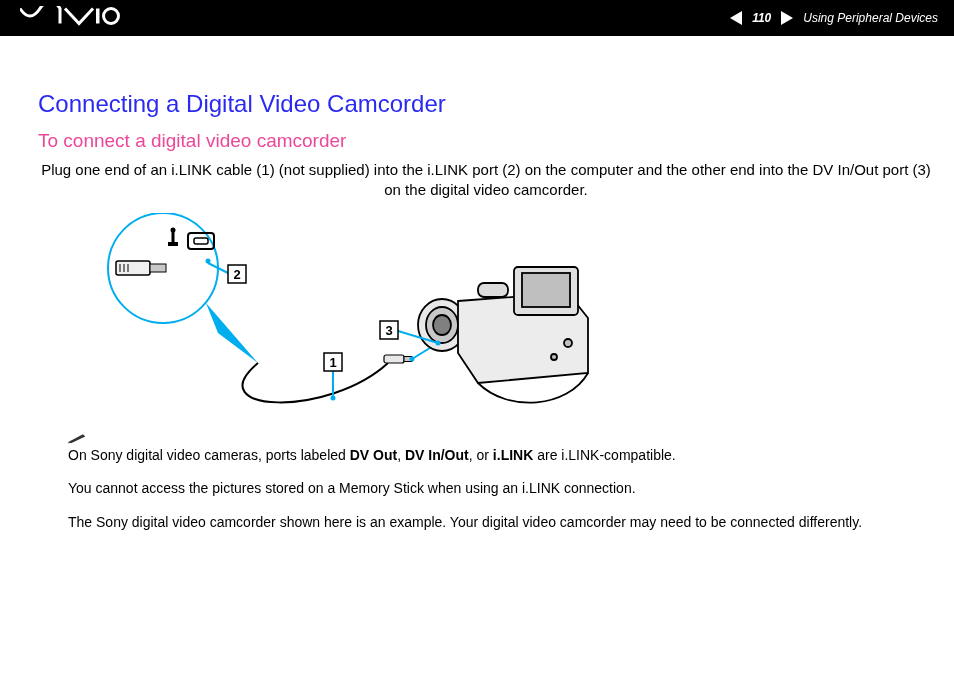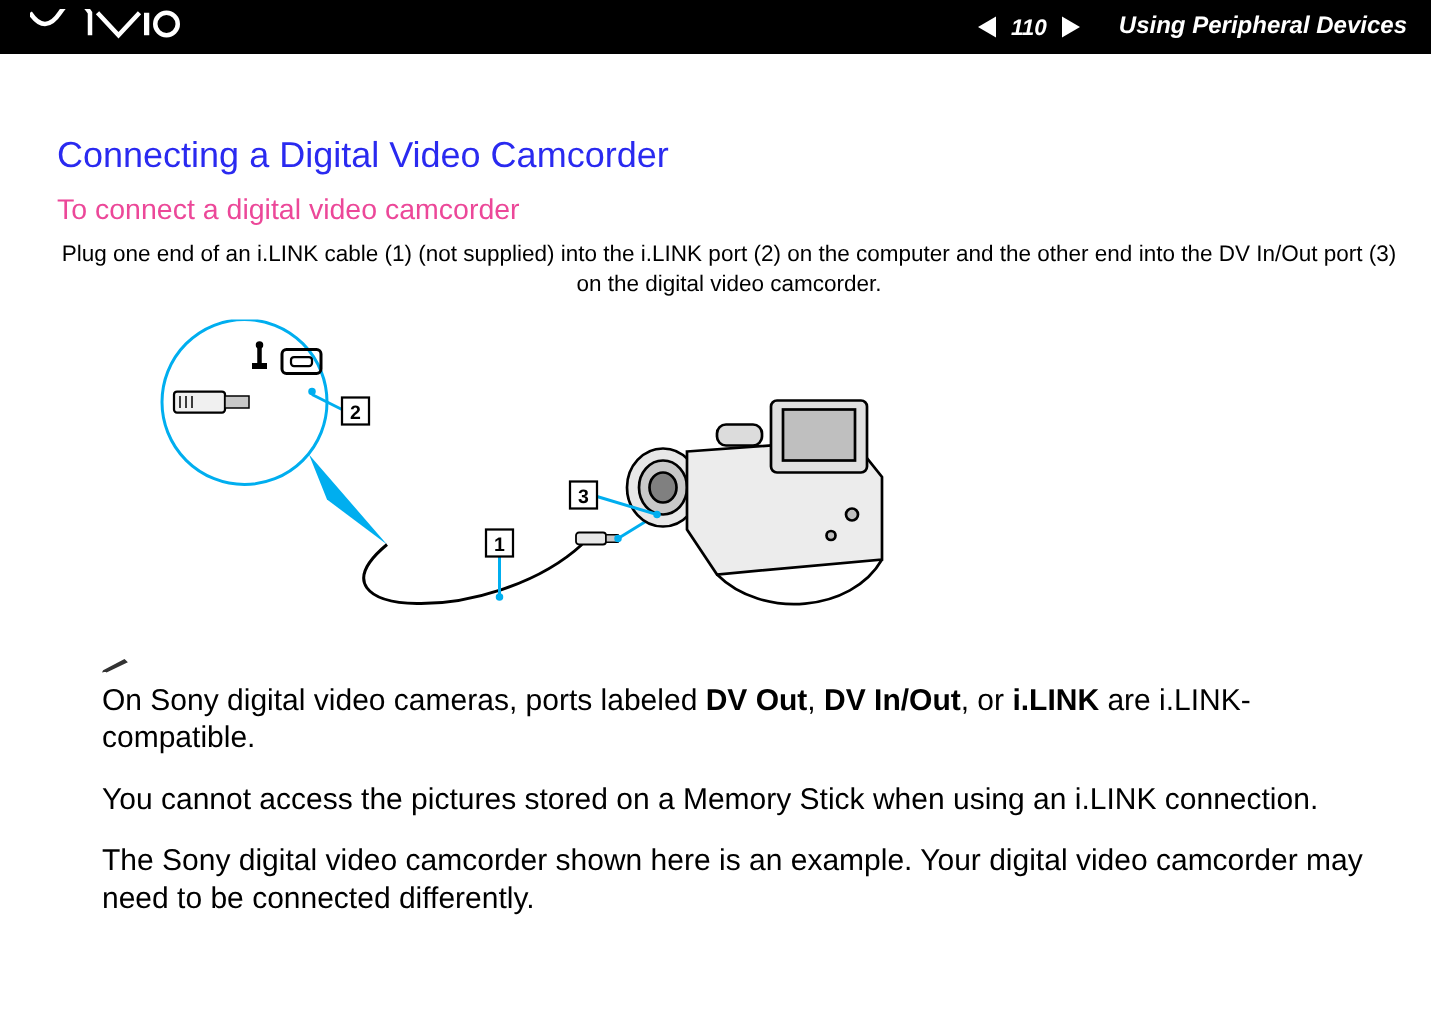--- a/index.html
+++ b/index.html
@@ -3,28 +3,28 @@
 <meta charset="utf-8">
 <style>
   * { margin: 0; padding: 0; box-sizing: border-box; }
   body { width: 954px; height: 674px; background: #fff; font-family: Arial, Helvetica, sans-serif; color: #000; }
   .header { height: 36px; background: #000; display: flex; align-items: center; justify-content: space-between; padding: 0 16px 0 20px; }
   .vaio-logo svg { height: 20px; }
   .header-right { display: flex; align-items: center; gap: 10px; color: #fff; font-weight: bold; font-style: italic; }
   .nav-arrow { width: 0; height: 0; display: inline-block; }
   .nav-left { border-top: 7px solid transparent; border-bottom: 7px solid transparent; border-right: 12px solid #fff; }
   .nav-right { border-top: 7px solid transparent; border-bottom: 7px solid transparent; border-left: 12px solid #fff; }
-  .page-num { font-size: 15px; }
-  .section { font-size: 16px; font-weight: bold; margin-left: 16px; }
+  .page-num { font-size: 12px; }
+  .section { font-size: 12px; font-weight: normal; }
   .content { padding: 54px 20px 20px 38px; }
   h1 { color: #2a2af0; font-weight: normal; font-size: 24px; margin-bottom: 12px; }
   h2 { color: #ec4899; font-weight: normal; font-size: 19px; margin-bottom: 8px; }
   .intro { font-size: 15px; line-height: 1.35; margin-bottom: 12px; text-align: center; }
   .diagram { margin-left: 30px; margin-bottom: 14px; }
-  .notes { margin-left: 30px; font-family: "Arial Narrow", Arial, sans-serif; font-size: 20px; font-stretch: condensed; }
+  .notes { margin-left: 30px; font-family: "Arial Narrow", Arial, sans-serif; font-size: 14px; font-stretch: condensed; }
   .notes .pencil svg { width: 18px; height: 12px; }
   .note-line { margin-bottom: 16px; line-height: 1.25; }
   strong { font-weight: bold; }
 </style>
 </head>
 <body>
 
 <div class="header">
   <span class="vaio-logo">
     <svg viewBox="0 0 200 40" width="100" height="20">

